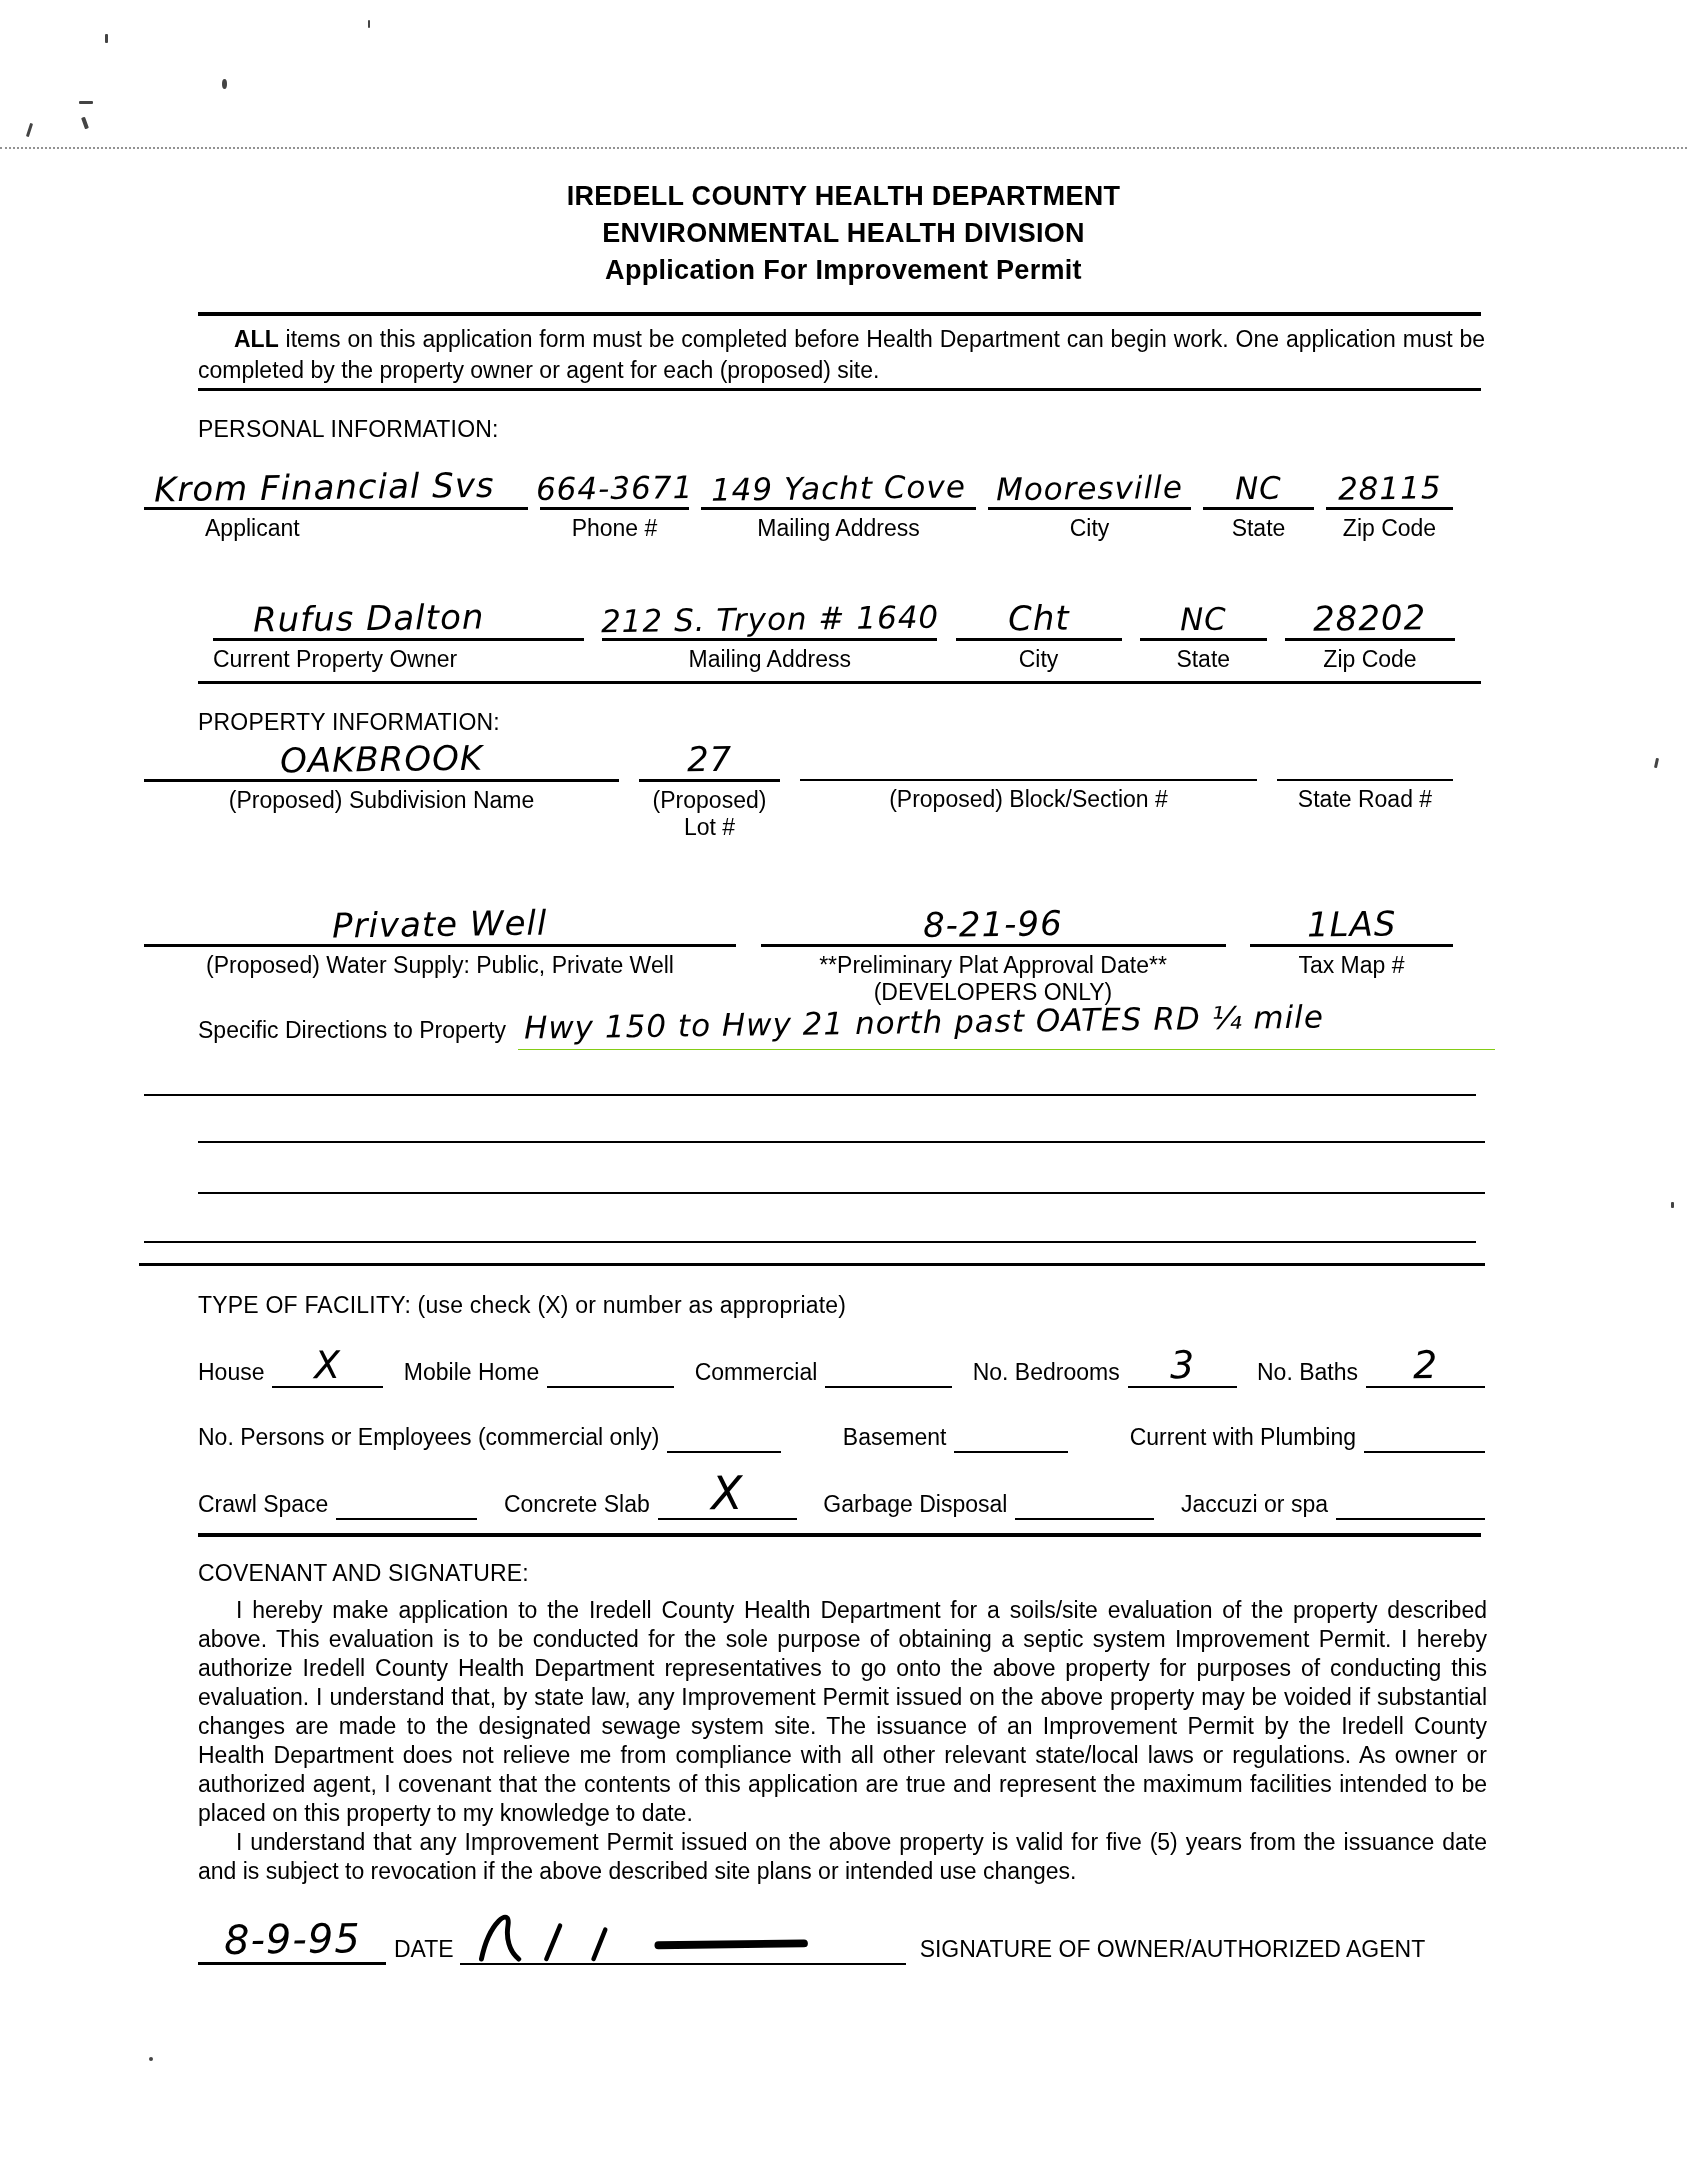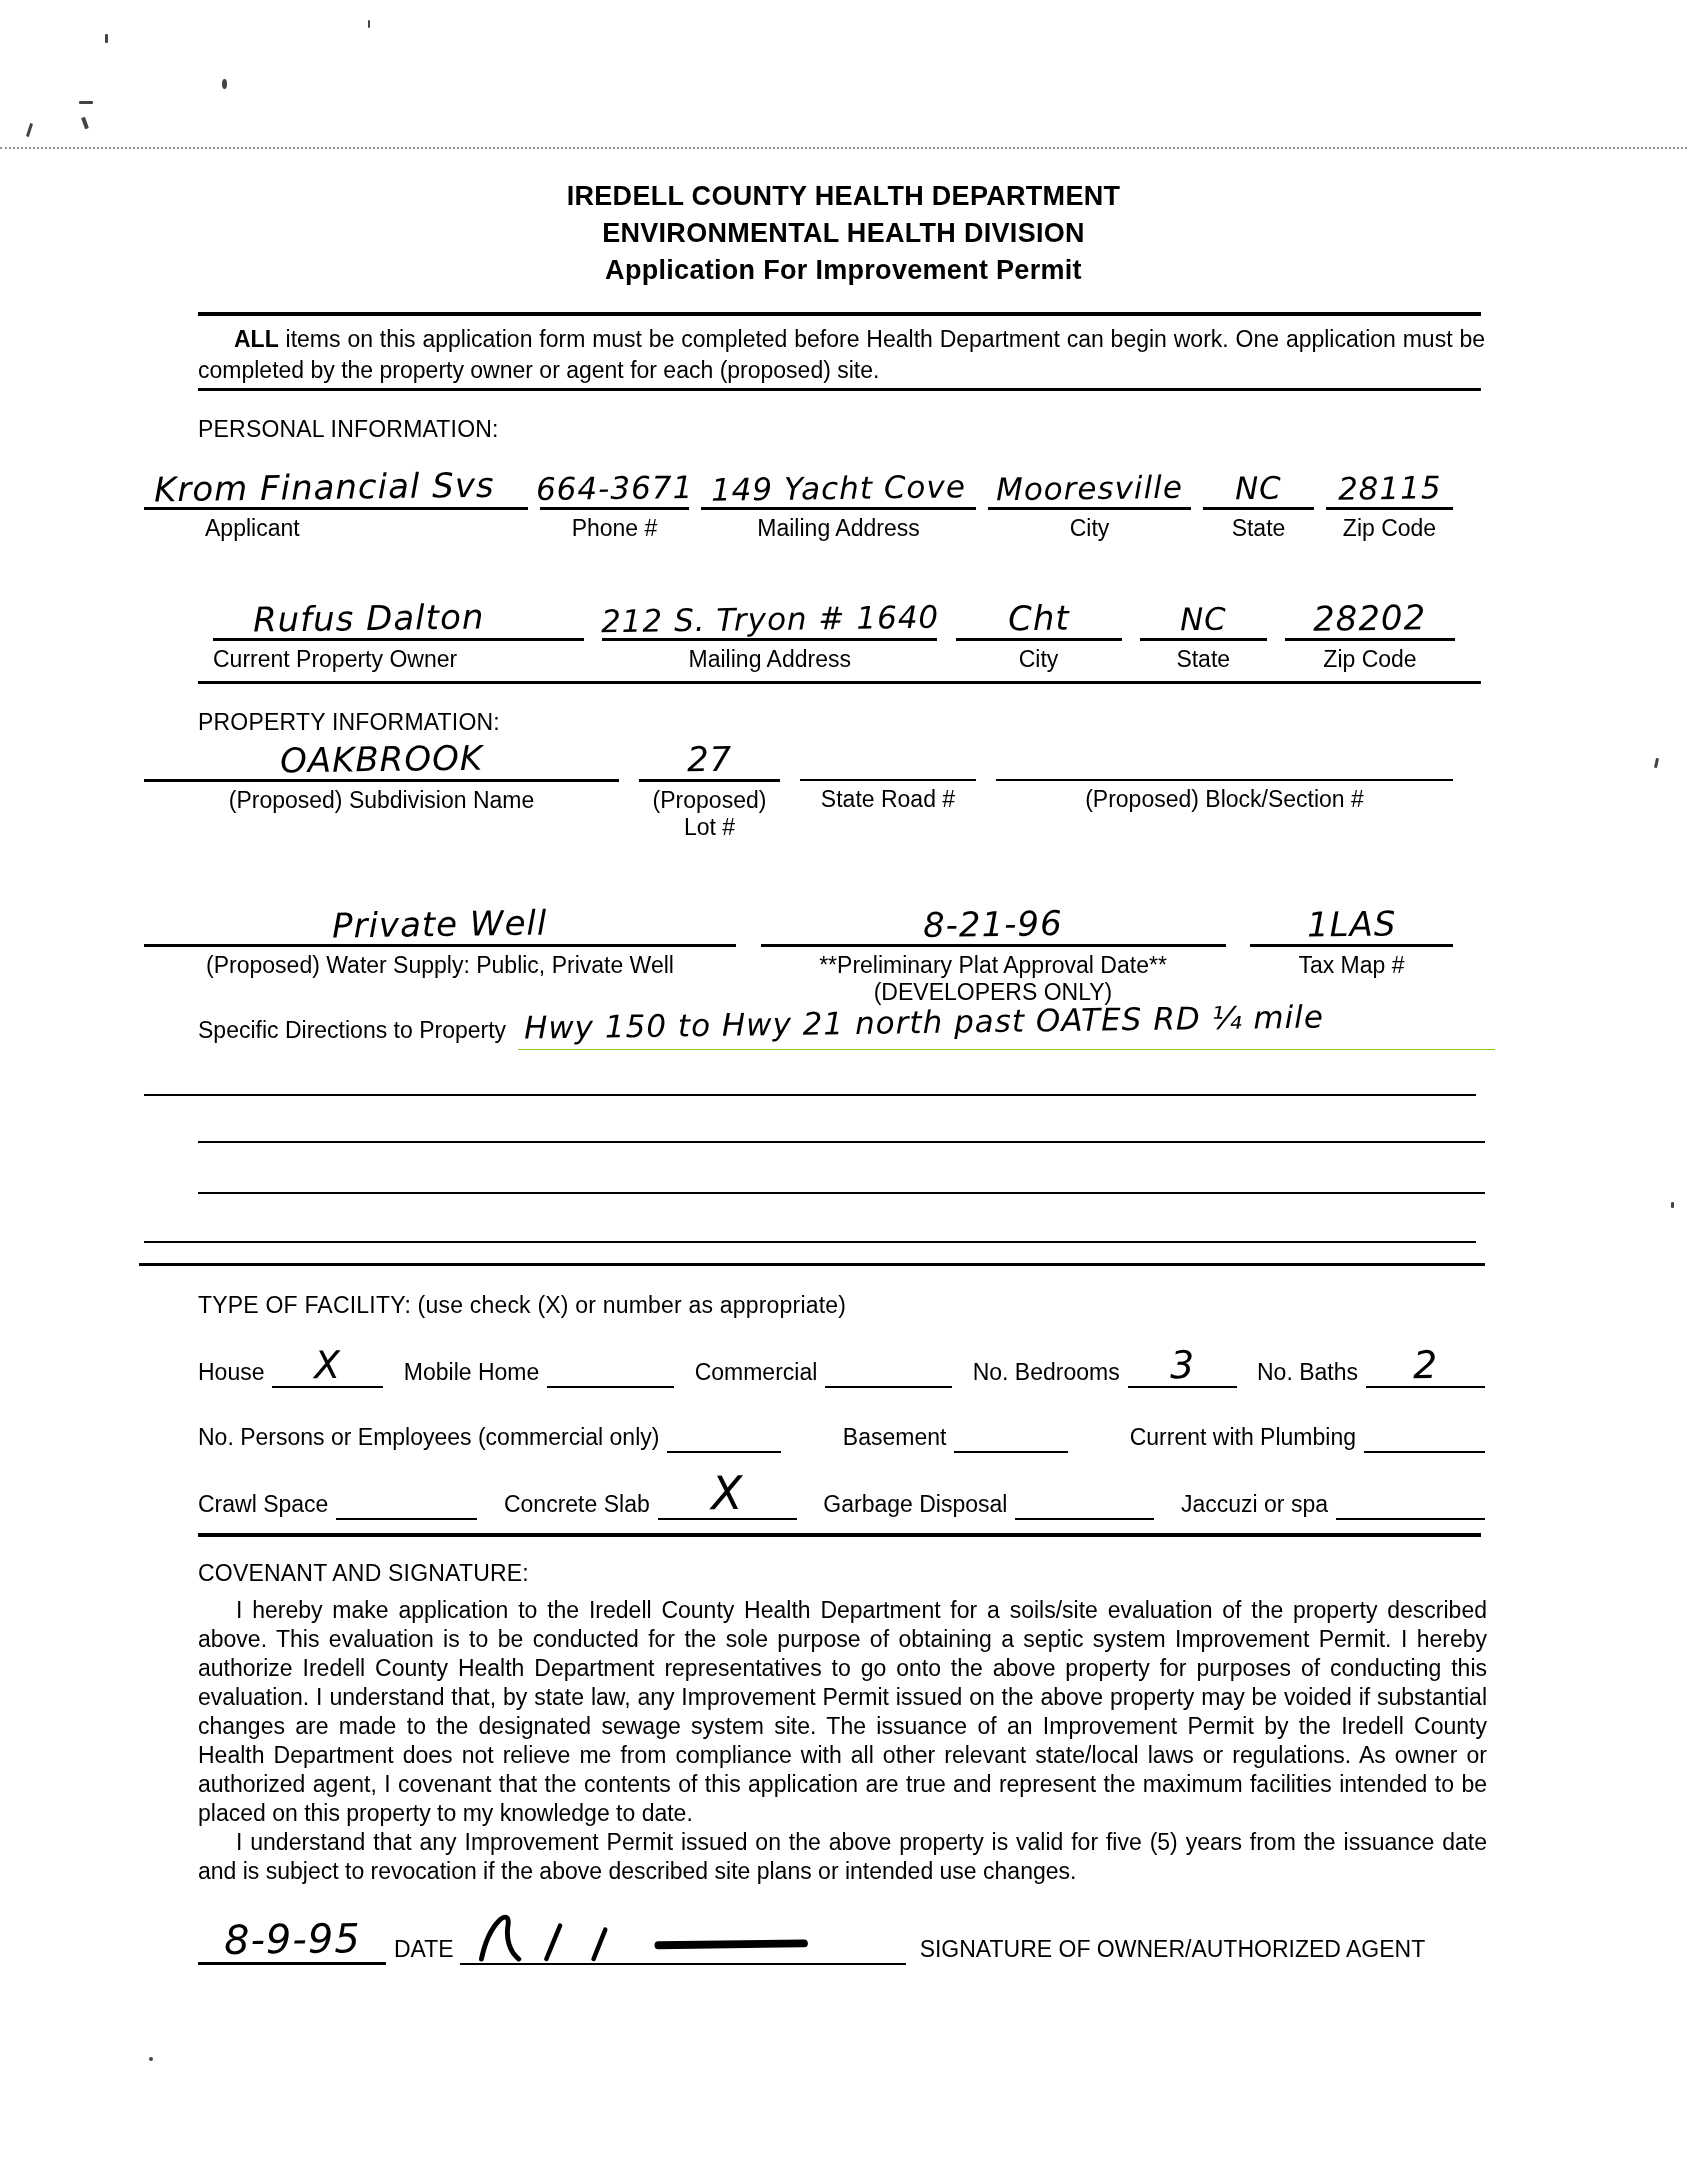--- a/index.html
+++ b/index.html
@@ -171,31 +171,31 @@
           <span class="hw big">OAKBROOK</span>
         </div>
       <div class="lab">(Proposed) Subdivision Name</div>
     </div>
     <div class="col" style="width:141px;">
       <div class="write" style="height:61px;">
           <span class="hw big">27</span>
         </div>
       <div class="lab">(Proposed) Lot #</div>
     </div>
+    <div class="col" style="width:457px;">
+      <div class="write" style="height:61px;border-bottom-width:2.5px;">
+          <span class="hw big"></span>
+        </div>
+      <div class="lab">(Proposed) Block/Section #</div>
+    </div>
     <div class="col" style="width:176px;">
       <div class="write" style="height:61px;border-bottom-width:2.5px;">
           <span class="hw big"></span>
         </div>
       <div class="lab">State Road #</div>
-    </div>
-    <div class="col" style="width:457px;">
-      <div class="write" style="height:61px;border-bottom-width:2.5px;">
-          <span class="hw big"></span>
-        </div>
-      <div class="lab">(Proposed) Block/Section #</div>
     </div>
   </div>
 
   <div class="wrow" style="top:883px;left:144px;width:1309px;">
     <div class="col" style="width:592px;">
       <div class="write" style="height:61px;">
           <span class="hw big">Private Well</span>
         </div>
       <div class="lab">(Proposed) Water Supply: Public, Private Well</div>
     </div>

